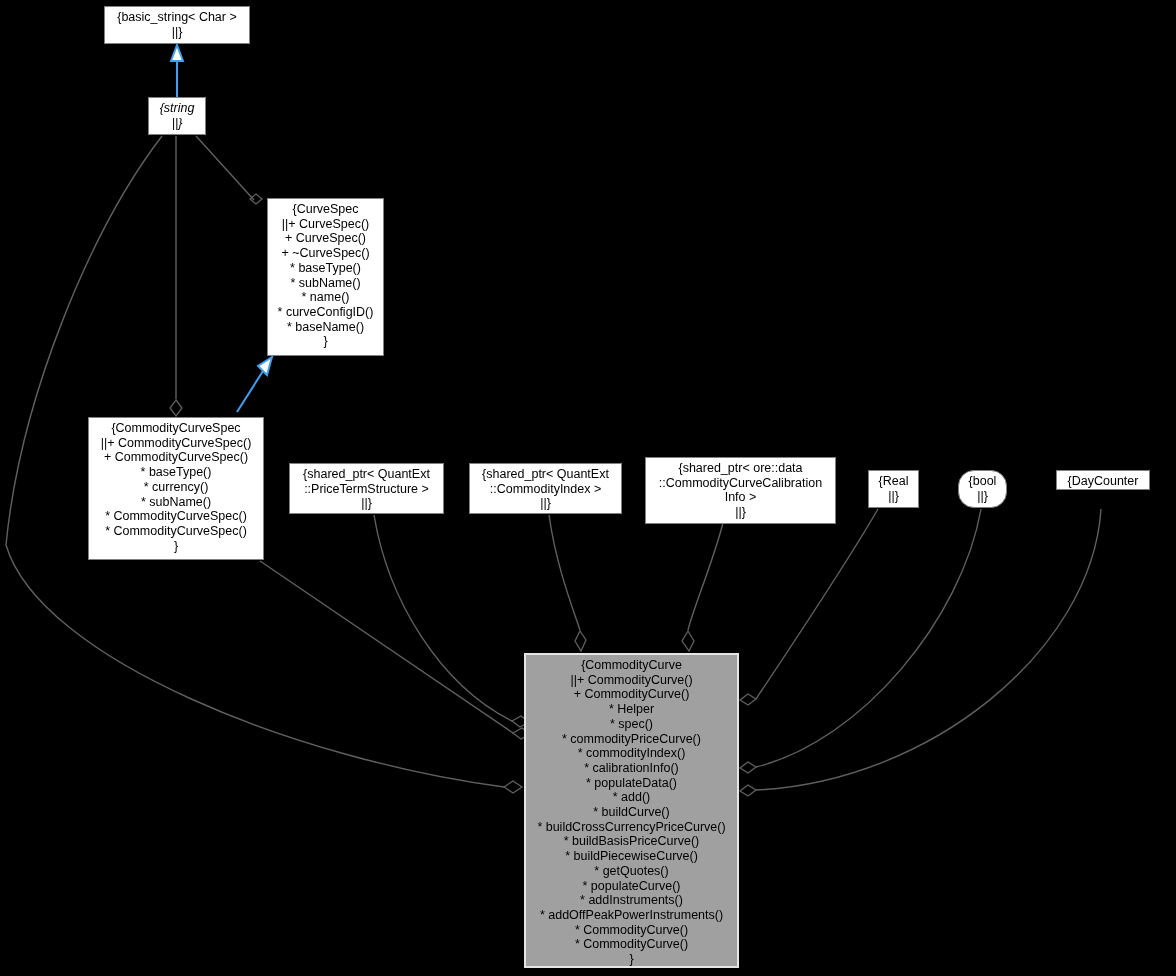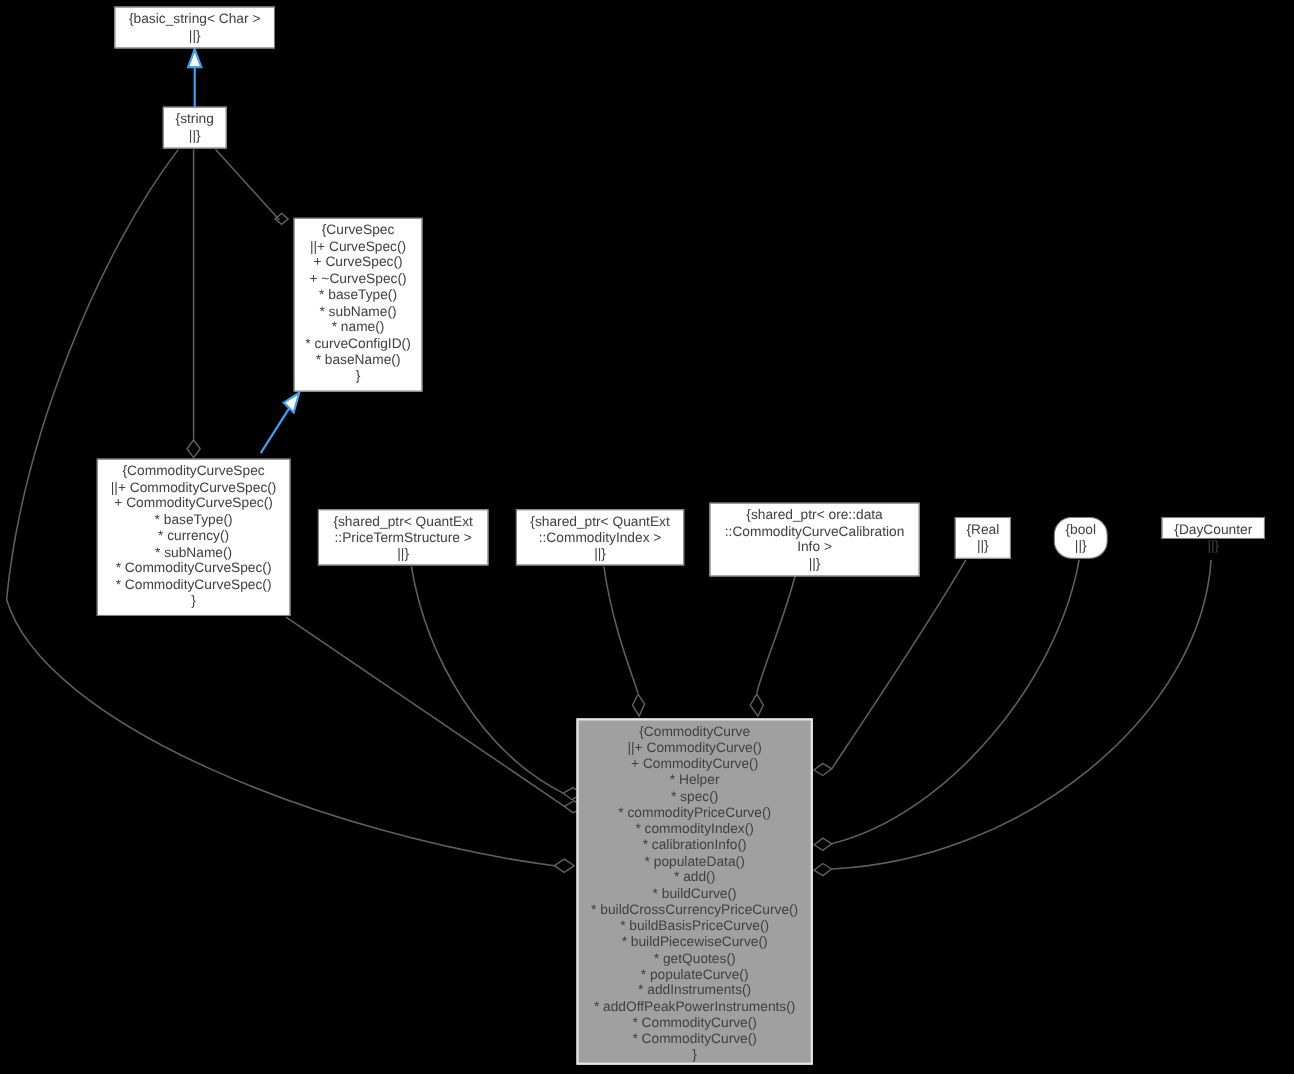--- a/index.html
+++ b/index.html
@@ -24,21 +24,21 @@
     top: 0;
     width: 1176px;
     height: 976px;
     pointer-events: none;
   }
   .node {
     position: absolute;
     box-sizing: border-box;
     border: 1px solid #808080;
     background: #ffffff;
-    color: #404040;
+    color: #000000;
     font-size: 12.5px;
     line-height: 14.7px;
     text-align: center;
     padding: 3px 4px 2px 4px;
     white-space: pre;
     z-index: 5;
   }
   .node.highlight {
     background: #a0a0a0;
     border: 2px solid #e5e5e5;
@@ -112,21 +112,21 @@
       <path d="M237,412 L263,371"></path>
     </g>
     <g fill="#ffffff" stroke="#3ea0f0" stroke-width="2">
       <polygon points="177,45 171,61 183,61"></polygon>
       <polygon points="272,357 258,366 267,375"></polygon>
     </g>
   </svg>
 
   <div id="nodes">
       <div class="node" style="left: 104px; top: 6px; width: 146px; height: 38px;"><span class="nline center">{basic_string&lt; Char &gt;</span><span class="nline center">||}</span></div>
-      <div class="node" style="left: 148px; top: 97px; width: 58px; height: 38px;"><span class="nline center">{string</span><span class="nline center">||}</span></div>
+      <div class="node" style="left: 148px; top: 97px; width: 58px; height: 38px; font-style: italic;"><span class="nline center">{string</span><span class="nline center">||}</span></div>
       <div class="node" style="left: 267px; top: 198px; width: 117px; height: 158px;"><span class="nline center">{CurveSpec</span><span class="nline left">||+ CurveSpec()</span><span class="nline left">+ CurveSpec()</span><span class="nline left">+ ~CurveSpec()</span><span class="nline left">* baseType()</span><span class="nline left">* subName()</span><span class="nline left">* name()</span><span class="nline left">* curveConfigID()</span><span class="nline left">* baseName()</span><span class="nline center">}</span></div>
       <div class="node" style="left: 88px; top: 417px; width: 176px; height: 143px;"><span class="nline center">{CommodityCurveSpec</span><span class="nline left">||+ CommodityCurveSpec()</span><span class="nline left">+ CommodityCurveSpec()</span><span class="nline left">* baseType()</span><span class="nline left">* currency()</span><span class="nline left">* subName()</span><span class="nline left">* CommodityCurveSpec()</span><span class="nline left">* CommodityCurveSpec()</span><span class="nline center">}</span></div>
       <div class="node" style="left: 289px; top: 463px; width: 155px; height: 51px;"><span class="nline center">{shared_ptr&lt; QuantExt</span><span class="nline center">::PriceTermStructure &gt;</span><span class="nline center">||}</span></div>
       <div class="node" style="left: 469px; top: 463px; width: 153px; height: 51px;"><span class="nline center">{shared_ptr&lt; QuantExt</span><span class="nline center">::CommodityIndex &gt;</span><span class="nline center">||}</span></div>
       <div class="node" style="left: 645px; top: 457px; width: 191px; height: 67px;"><span class="nline center">{shared_ptr&lt; ore::data</span><span class="nline center">::CommodityCurveCalibration</span><span class="nline center">Info &gt;</span><span class="nline center">||}</span></div>
       <div class="node" style="left: 868px; top: 470px; width: 51px; height: 38px;"><span class="nline center">{Real</span><span class="nline center">||}</span></div>
       <div class="node" style="left: 958px; top: 470px; width: 49px; height: 38px; border-radius: 16px;"><span class="nline center">{bool</span><span class="nline center">||}</span></div>
       <div class="node" style="left: 1056px; top: 470px; width: 94px; height: 20px;"><span class="nline center">{DayCounter</span><span class="nline center">||}</span></div>
       <div class="node highlight" style="left: 524px; top: 653px; width: 215px; height: 315px;"><span class="nline center">{CommodityCurve</span><span class="nline left">||+ CommodityCurve()</span><span class="nline left">+ CommodityCurve()</span><span class="nline left">* Helper</span><span class="nline left">* spec()</span><span class="nline left">* commodityPriceCurve()</span><span class="nline left">* commodityIndex()</span><span class="nline left">* calibrationInfo()</span><span class="nline left">* populateData()</span><span class="nline left">* add()</span><span class="nline left">* buildCurve()</span><span class="nline left">* buildCrossCurrencyPriceCurve()</span><span class="nline left">* buildBasisPriceCurve()</span><span class="nline left">* buildPiecewiseCurve()</span><span class="nline left">* getQuotes()</span><span class="nline left">* populateCurve()</span><span class="nline left">* addInstruments()</span><span class="nline left">* addOffPeakPowerInstruments()</span><span class="nline left">* CommodityCurve()</span><span class="nline left">* CommodityCurve()</span><span class="nline center">}</span></div>
     </div>

